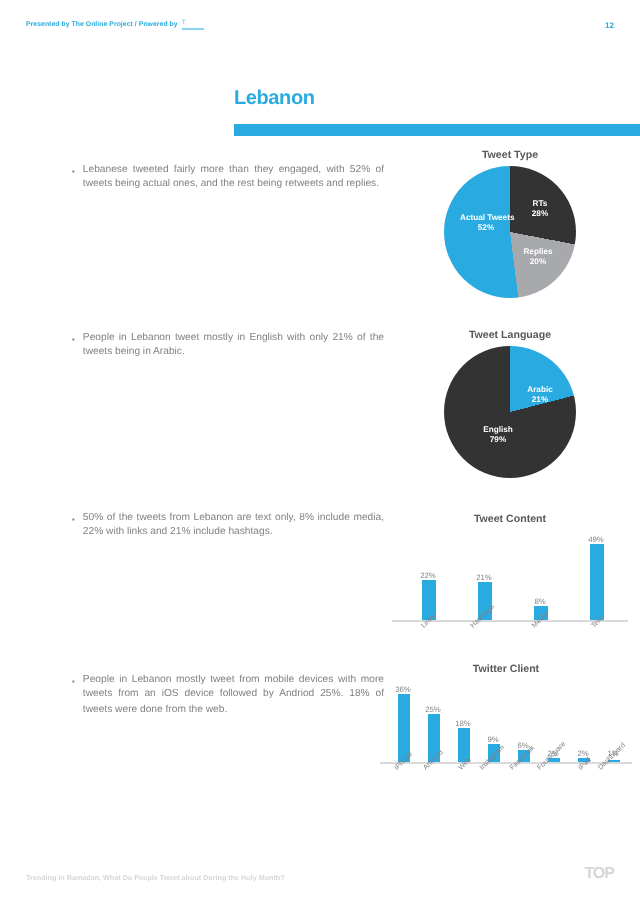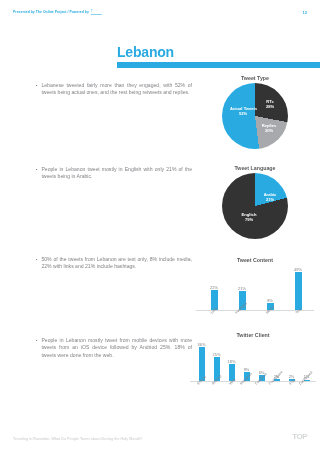--- a/index.html
+++ b/index.html
@@ -24,21 +24,21 @@
     display:inline-block; width:12px; height:6px; margin-left:1px;
     position:relative; vertical-align:middle;
   }
   .hdr-logo .lg-t{ position:absolute; top:0; left:0; font-size:3.2px; font-weight:bold; color:#8ad2f0; }
   .hdr-logo .lg-u{ position:absolute; bottom:0.4px; left:0; width:11px; height:.8px; background:#8ad2f0; }
   .page-num{ font-size:4px; font-weight:bold; color:#29abe2; }
 
   
   .title{
     position:absolute; top:44px; left:117px;
-    font-size:14px; font-weight:bold; color:#29abe2; letter-spacing:-.2px;
+    font-size:10px; font-weight:bold; color:#29abe2; letter-spacing:-.2px;
   }
   .title-rule{
     position:absolute; top:62px; left:117px; right:0; height:6px; background:#29abe2;
   }
   .bullet-col{
     position:absolute; left:36px; width:156px;
   }
   .bullet{
     display:flex; gap:4px; align-items:flex-start;
     font-size:5.1px; line-height:7.4px; color:#808285;

